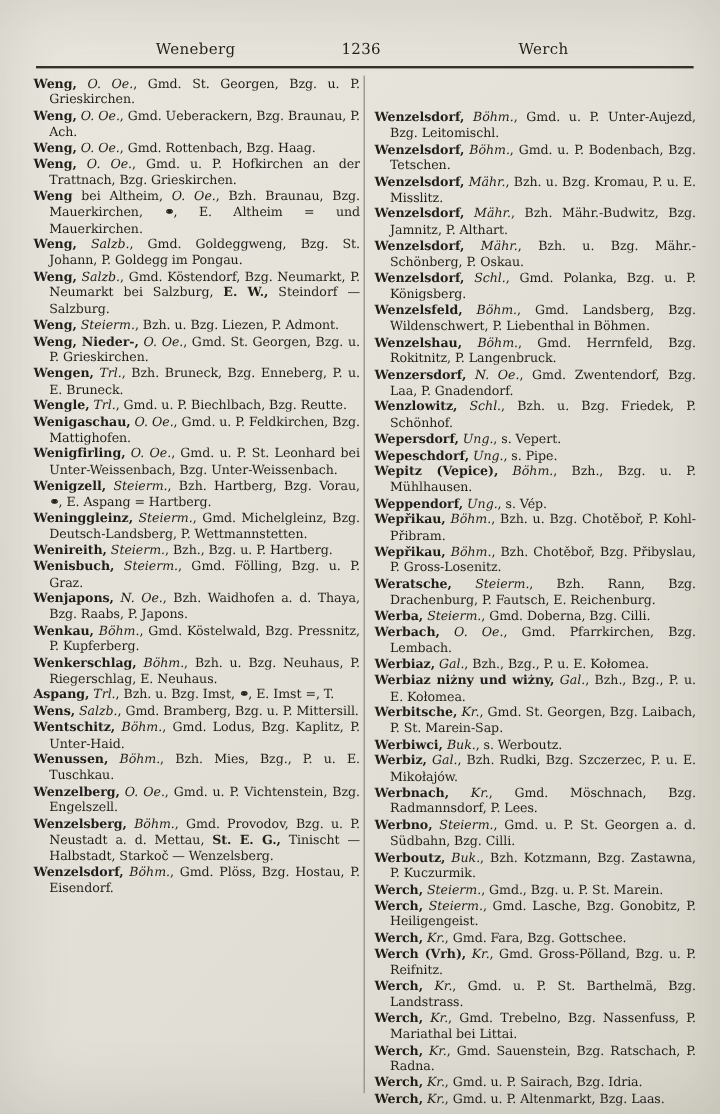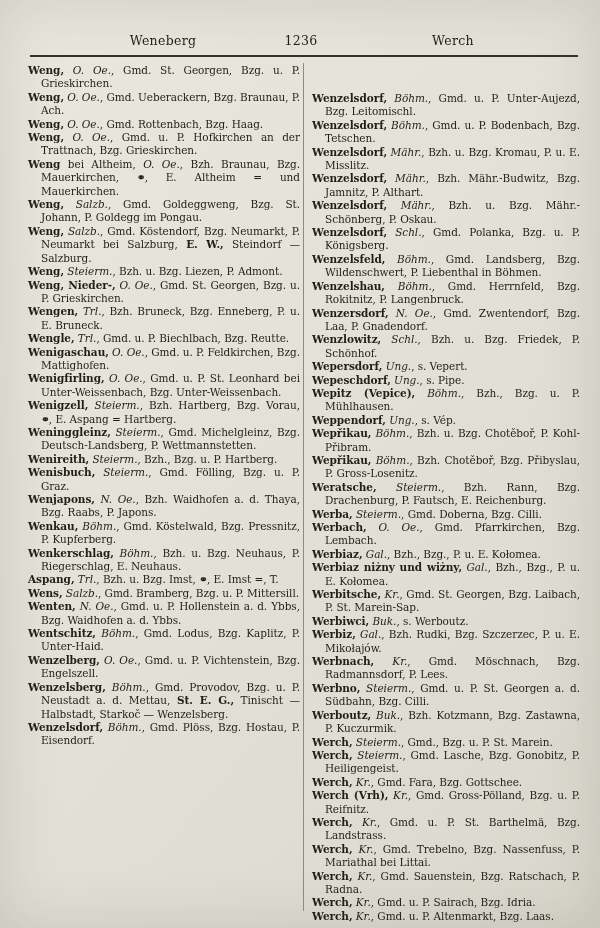--- a/index.html
+++ b/index.html
@@ -68,22 +68,22 @@
       <p class="entry"><span class="bd">Wenigfirling,</span><span class="it"> O. Oe.</span><span>, Gmd. u. P. St. Leonhard bei Unter-Weissenbach, Bzg. Unter-Weissenbach.</span></p>
       <p class="entry"><span class="bd">Wenigzell,</span><span class="it"> Steierm.</span><span>, Bzh. Hartberg, Bzg. Vorau, </span><span class="sym">⚭</span><span>, E. Aspang = Hartberg.</span></p>
       <p class="entry"><span class="bd">Weninggleinz,</span><span class="it"> Steierm.</span><span>, Gmd. Michelgleinz, Bzg. Deutsch-Landsberg, P. Wettmannstetten.</span></p>
       <p class="entry"><span class="bd">Wenireith,</span><span class="it"> Steierm.</span><span>, Bzh., Bzg. u. P. Hartberg.</span></p>
       <p class="entry"><span class="bd">Wenisbuch,</span><span class="it"> Steierm.</span><span>, Gmd. Fölling, Bzg. u. P. Graz.</span></p>
       <p class="entry"><span class="bd">Wenjapons,</span><span class="it"> N. Oe.</span><span>, Bzh. Waidhofen a. d. Thaya, Bzg. Raabs, P. Japons.</span></p>
       <p class="entry"><span class="bd">Wenkau,</span><span class="it"> Böhm.</span><span>, Gmd. Köstelwald, Bzg. Pressnitz, P. Kupferberg.</span></p>
       <p class="entry"><span class="bd">Wenkerschlag,</span><span class="it"> Böhm.</span><span>, Bzh. u. Bzg. Neuhaus, P. Riegerschlag, E. Neuhaus.</span></p>
       <p class="entry"><span class="bd">Aspang,</span><span class="it"> Trl.</span><span>, Bzh. u. Bzg. Imst, </span><span class="sym">⚭</span><span>, E. Imst =, T.</span></p>
       <p class="entry"><span class="bd">Wens,</span><span class="it"> Salzb.</span><span>, Gmd. Bramberg, Bzg. u. P. Mittersill.</span></p>
-      <p class="entry"><span class="bd">Wenten,</span><span class="it"> N. Oe.</span><span>, Gmd. u. P. Hollenstein a. d. Ybbs, Bzg. Waidhofen a. d. Ybbs.</span></p>
       <p class="entry"><span class="bd">Wentschitz,</span><span class="it"> Böhm.</span><span>, Gmd. Lodus, Bzg. Kaplitz, P. Unter-Haid.</span></p>
+      <p class="entry"><span class="bd">Wenussen,</span><span class="it"> Böhm.</span><span>, Bzh. Mies, Bzg., P. u. E. Tuschkau.</span></p>
       <p class="entry"><span class="bd">Wenzelberg,</span><span class="it"> O. Oe.</span><span>, Gmd. u. P. Vichtenstein, Bzg. Engelszell.</span></p>
       <p class="entry"><span class="bd">Wenzelsberg,</span><span class="it"> Böhm.</span><span>, Gmd. Provodov, Bzg. u. P. Neustadt a. d. Mettau, </span><span class="bd">St. E. G.,</span><span> Tinischt — Halbstadt, Starkoč — Wenzelsberg.</span></p>
       <p class="entry"><span class="bd">Wenzelsdorf,</span><span class="it"> Böhm.</span><span>, Gmd. Plöss, Bzg. Hostau, P. Eisendorf.</span></p>
     </div>
   <div class="col col-right">
       <p class="entry"><span class="bd">Wenzelsdorf,</span><span class="it"> Böhm.</span><span>, Gmd. u. P. Unter-Aujezd, Bzg. Leitomischl.</span></p>
       <p class="entry"><span class="bd">Wenzelsdorf,</span><span class="it"> Böhm.</span><span>, Gmd. u. P. Bodenbach, Bzg. Tetschen.</span></p>
       <p class="entry"><span class="bd">Wenzelsdorf,</span><span class="it"> Mähr.</span><span>, Bzh. u. Bzg. Kromau, P. u. E. Misslitz.</span></p>
       <p class="entry"><span class="bd">Wenzelsdorf,</span><span class="it"> Mähr.</span><span>, Bzh. Mähr.-Budwitz, Bzg. Jamnitz, P. Althart.</span></p>
       <p class="entry"><span class="bd">Wenzelsdorf,</span><span class="it"> Mähr.</span><span>, Bzh. u. Bzg. Mähr.-Schönberg, P. Oskau.</span></p>

